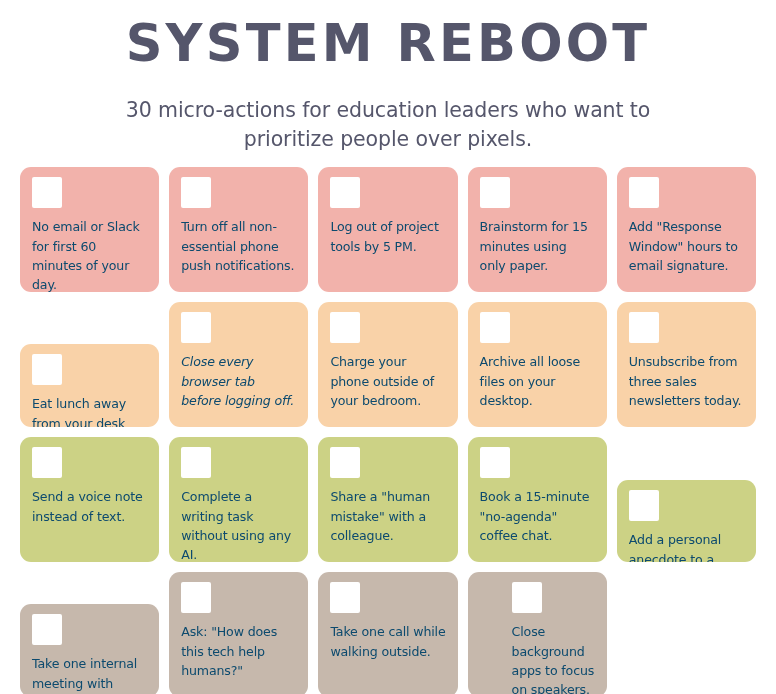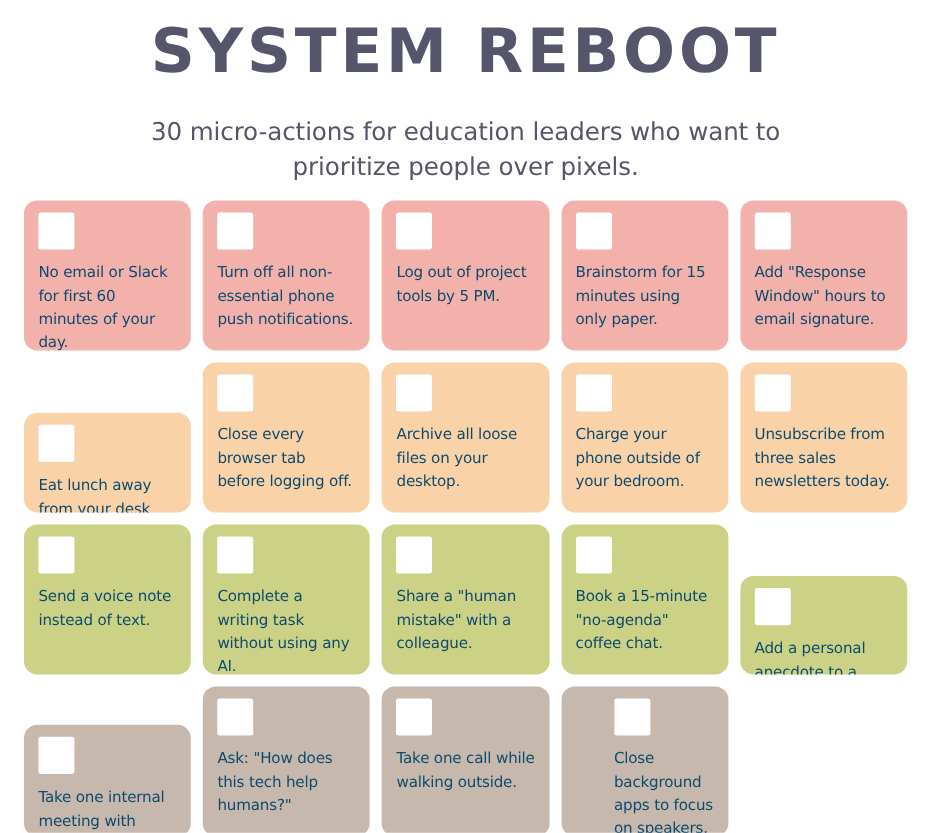--- a/index.html
+++ b/index.html
@@ -116,31 +116,31 @@
         <div class="card-text">Brainstorm for 15 minutes using only paper.</div>
       </div>
       <div class="card" style="background: rgb(242, 178, 171);">
         <div class="checkbox"></div>
         <div class="card-text">Add "Response Window" hours to email signature.</div>
       </div>
       <div class="card" style="background: rgb(249, 210, 168); margin-top: 42px;">
         <div class="checkbox"></div>
         <div class="card-text">Eat lunch away from your desk today.</div>
       </div>
-      <div class="card" style="background: rgb(249, 210, 168);">
+      <div class="card" style="background: rgb(249, 210, 168); font-style: italic;">
         <div class="checkbox"></div>
         <div class="card-text">Close every browser tab before logging off.</div>
       </div>
       <div class="card" style="background: rgb(249, 210, 168);">
         <div class="checkbox"></div>
-        <div class="card-text">Archive all loose files on your desktop.</div>
+        <div class="card-text">Charge your phone outside of your bedroom.</div>
       </div>
       <div class="card" style="background: rgb(249, 210, 168);">
         <div class="checkbox"></div>
-        <div class="card-text">Charge your phone outside of your bedroom.</div>
+        <div class="card-text">Archive all loose files on your desktop.</div>
       </div>
       <div class="card" style="background: rgb(249, 210, 168);">
         <div class="checkbox"></div>
         <div class="card-text">Unsubscribe from three sales newsletters today.</div>
       </div>
       <div class="card" style="background: rgb(204, 210, 133);">
         <div class="checkbox"></div>
         <div class="card-text">Send a voice note instead of text.</div>
       </div>
       <div class="card" style="background: rgb(204, 210, 133);">

